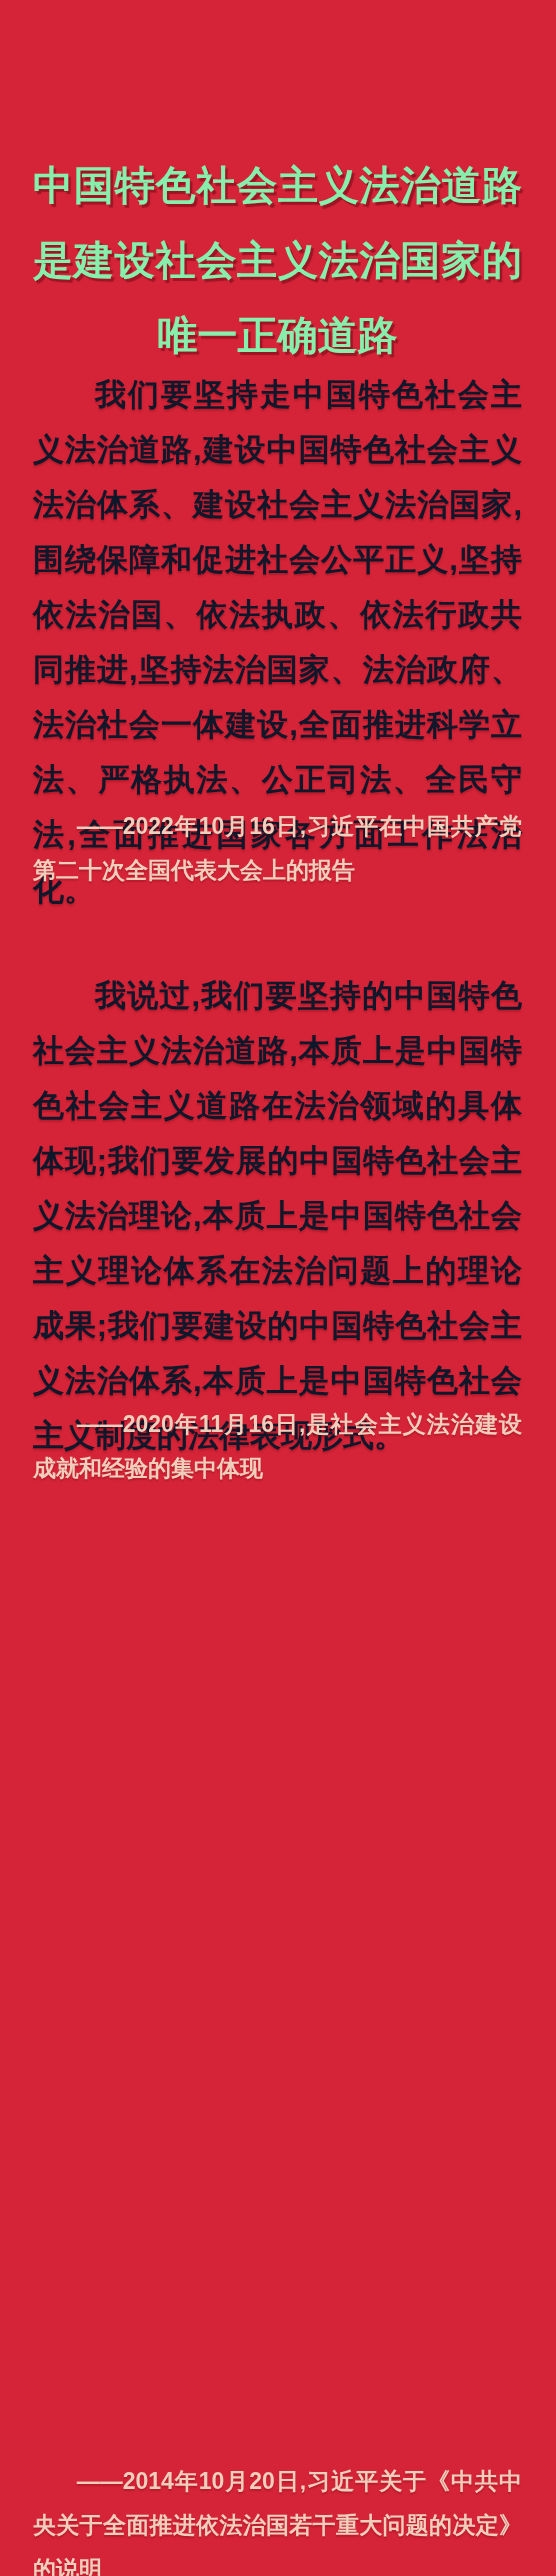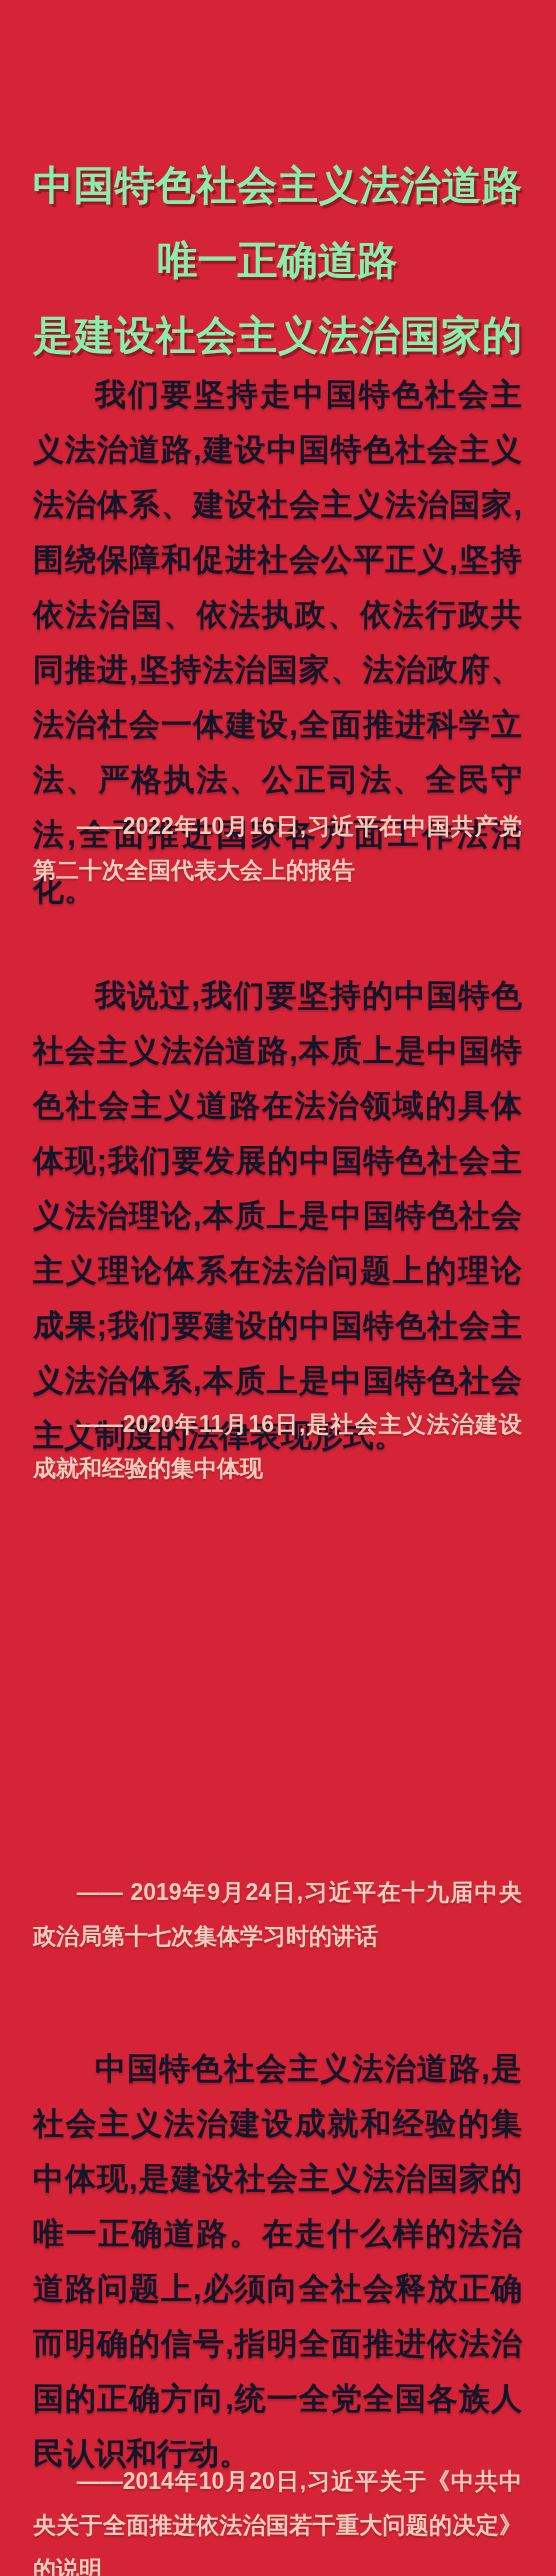--- a/index.html
+++ b/index.html
@@ -40,29 +40,27 @@
   #a3{top:1870px}
   #a4{top:2459px}
 </style>
 </head>
 <body>
 
 <div class="page">
 
   <div class="title">
     <div class="tl">中国特色社会主义法治道路</div>
+    <div class="tl">是建设社会主义法治国家的</div>
     <div class="tl center">唯一正确道路</div>
-    <div class="tl">是建设社会主义法治国家的</div>
   </div>
 
   <div class="quote" id="q1">我们要坚持走中国特色社会主义法治道路,建设中国特色社会主义法治体系、建设社会主义法治国家,围绕保障和促进社会公平正义,坚持依法治国、依法执政、依法行政共同推进,坚持法治国家、法治政府、法治社会一体建设,全面推进科学立法、严格执法、公正司法、全民守法,全面推进国家各方面工作法治化。</div>
   <div class="attr" id="a1">——2022年10月16日,习近平在中国共产党第二十次全国代表大会上的报告</div>
 
   <div class="quote" id="q2">我说过,我们要坚持的中国特色社会主义法治道路,本质上是中国特色社会主义道路在法治领域的具体体现;我们要发展的中国特色社会主义法治理论,本质上是中国特色社会主义理论体系在法治问题上的理论成果;我们要建设的中国特色社会主义法治体系,本质上是中国特色社会主义制度的法律表现形式。</div>
   <div class="attr" id="a2">——2020年11月16日,是社会主义法治建设成就和经验的集中体现</div>
 
-  <div class="attr" id="a3">—— 2019年9月24日,习近平在十九届中央政治局第十七次集体学习时的讲话</div>
 
-  <div class="quote" id="q4">中国特色社会主义法治道路,是社会主义法治建设成就和经验的集中体现,是建设社会主义法治国家的唯一正确道路。在走什么样的法治道路问题上,必须向全社会释放正确而明确的信号,指明全面推进依法治国的正确方向,统一全党全国各族人民认识和行动。</div>
   <div class="attr" id="a4">——2014年10月20日,习近平关于《中共中央关于全面推进依法治国若干重大问题的决定》的说明</div>
 
 </div>
 
 
 </body></html>

